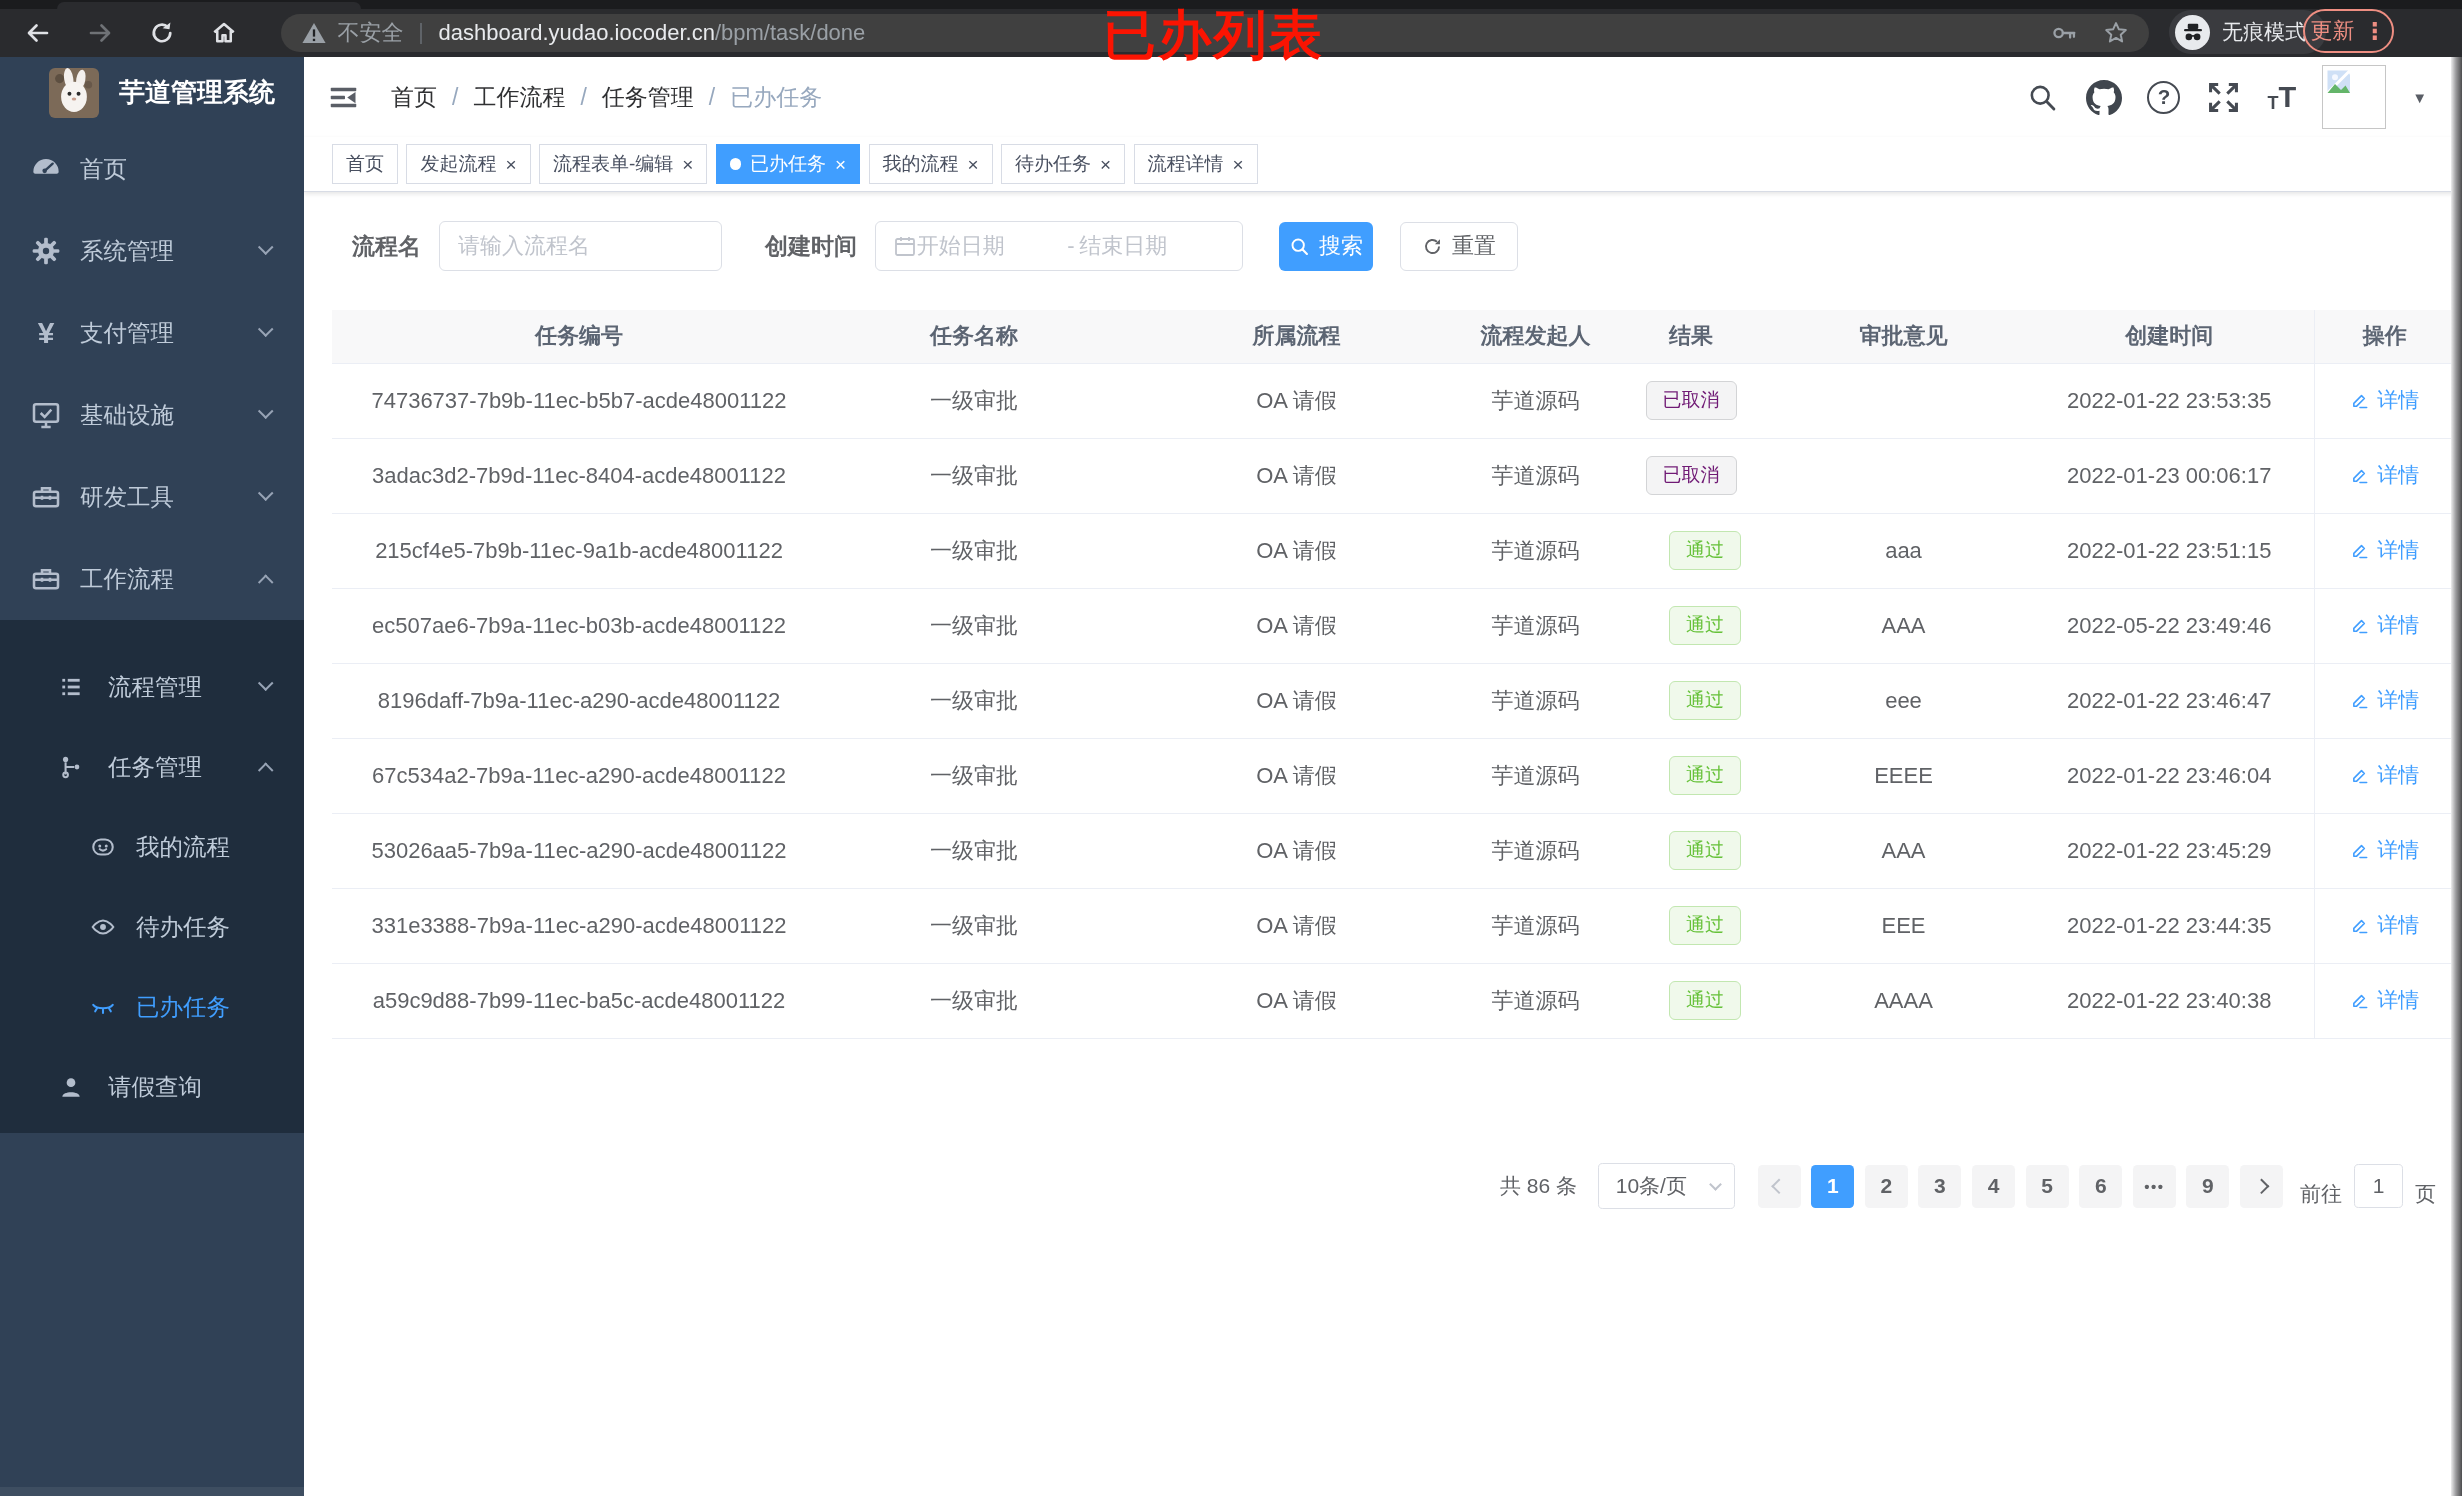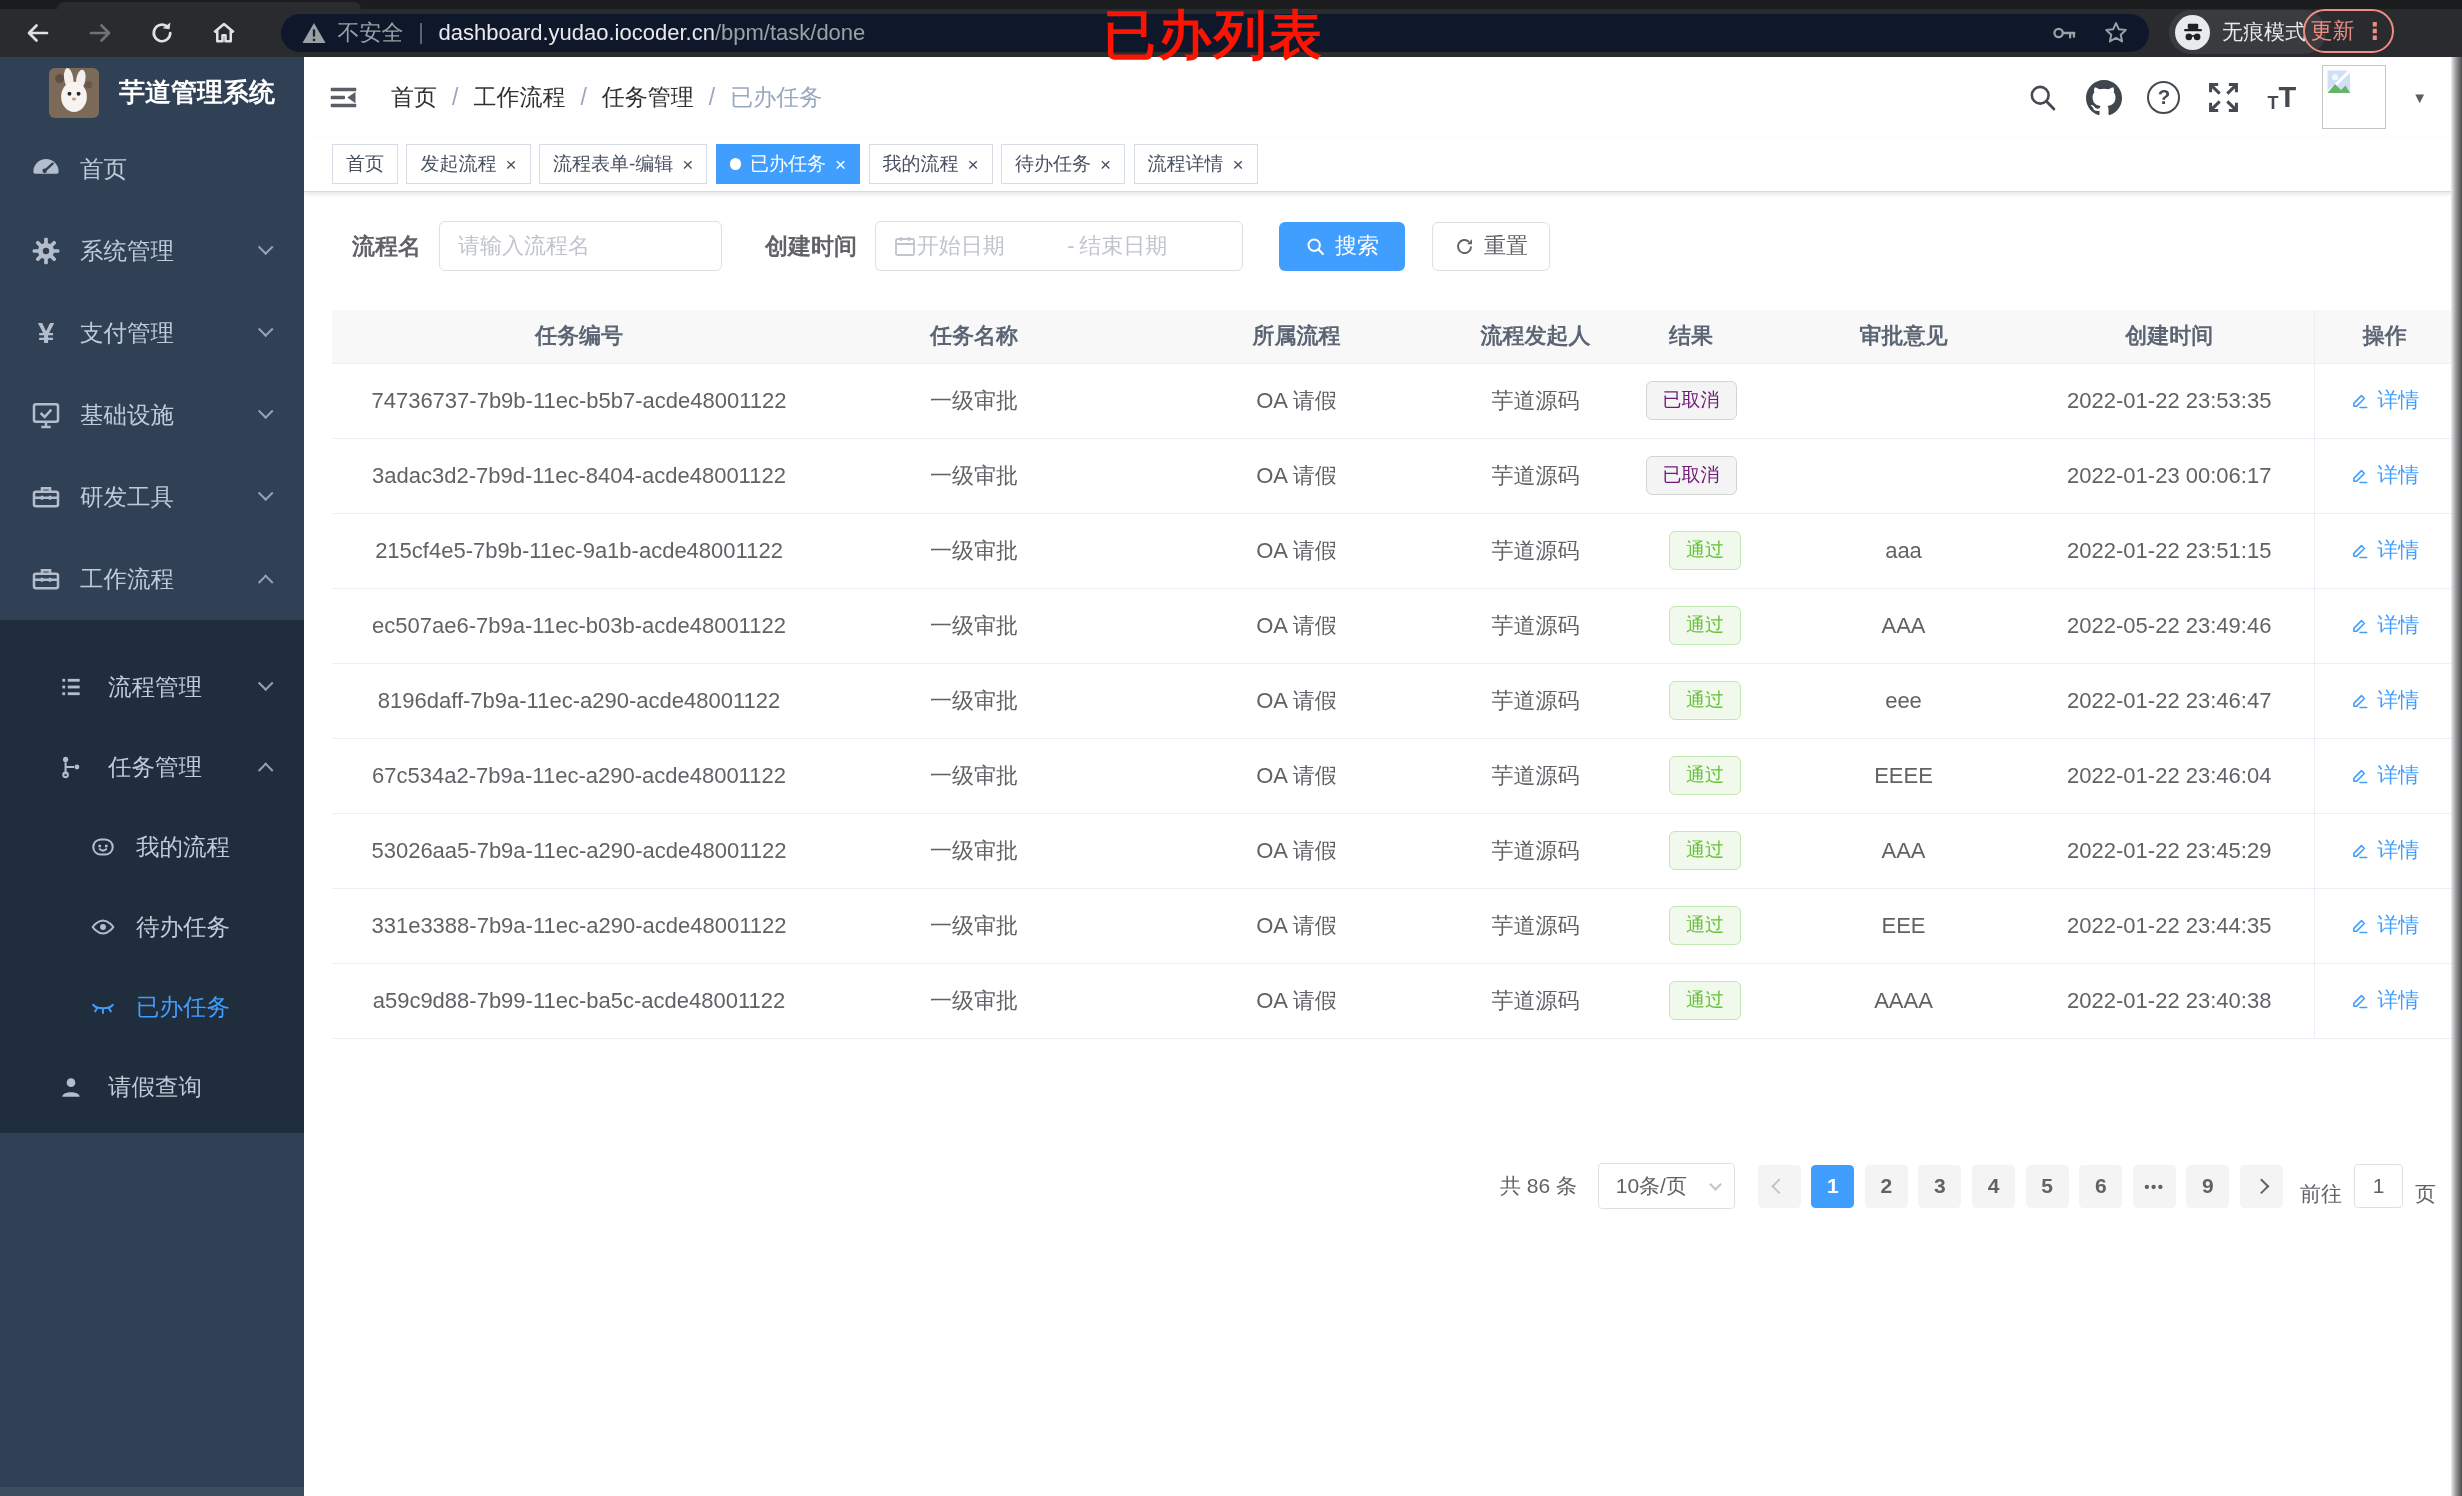--- a/index.html
+++ b/index.html
@@ -13,21 +13,21 @@
   }
   svg { display:block; }
 
   
   .chrome { position:absolute; left:0; top:0; width:100%; height:57px; background:#2a2b2e; z-index:30; }
   .tabstrip { position:absolute; left:0; top:0; width:100%; height:9px; background:#1b1c1e; }
   .chrome-tab { position:absolute; left:57px; top:2.3px; width:304px; height:6.8px; background:#2a2b2e; border-radius:7.6px 7.6px 0 0; }
   .nav-btns { position:absolute; left:23px; top:9px; height:48px; display:flex; align-items:center; gap:32px; }
   .nav-btn { width:30px; height:30px; color:#dfe1e5; cursor:pointer; }
   .nav-btn.dim { color:#6f7276; }
-  .addr { position:absolute; left:281px; top:14.4px; width:1868px; height:38px; background:#0f172a; border-radius:19px;
+  .addr { position:absolute; left:281px; top:14.4px; width:1868px; height:38px; background:#404040; border-radius:19px;
           display:flex; align-items:center; color:#9aa0a6; font-size:22px; padding:0 20px; }
   .addr .sep { width:1.5px; height:21px; background:#5f6368; margin:0 16.7px; }
   .addr .host { color:#e8eaed; }
   .addr .path { color:#9aa0a6; }
   .addr .spacer { flex:1; }
   .addr .tail-icon { width:26px; height:26px; color:#9aa0a6; margin-left:26px; }
   .incog { position:absolute; left:2169px; top:10px; height:44px; border-radius:22px; background:#3a3b3f;
            display:flex; align-items:center; gap:12px; padding:0 20px 0 6px; color:#e8eaed; font-size:21px; }
   .incog-circle { width:35px; height:35px; border-radius:50%; background:#e8eaed; display:flex; align-items:center; justify-content:center; }
   .update-pill { position:absolute; left:2303px; top:9px; height:44px; width:91px; border:2.3px solid #ee8e82; border-radius:23px;
@@ -81,21 +81,21 @@
 
   .filters { display:flex; align-items:center; padding:29px 0 0 48px; }
   .f-label { font-size:23px; font-weight:bold; color:#606266; }
   .f-input { width:283px; height:50px; border:1.5px solid #dcdfe6; border-radius:6px; margin-left:18px; padding:0 18px; font-size:22px; color:#606266; font-family:inherit; }
   .f-input::placeholder { color:#c0c4cc; }
   .date-label { margin-left:43px; }
   .date-box { width:368px; height:50px; border:1.5px solid #dcdfe6; border-radius:6px; margin-left:18px; display:flex; align-items:center; padding:0 16.7px; color:#c0c4cc; font-size:22px; cursor:text; }
   .date-box .dph { flex:1; }
   .date-box .d-sep { color:#c0c4cc; padding:0 4.6px; }
   .btn { height:49px; border-radius:6px; display:inline-flex; align-items:center; justify-content:center; gap:9px; font-size:22px; cursor:pointer; border:1.5px solid transparent; }
-  .btn-primary { background:#409eff; color:#fff; margin-left:36px; padding:0 25px; }
+  .btn-primary { background:#409eff; color:#fff; margin-left:36px; padding:0 9px; }
   .btn-plain { background:#fff; color:#606266; border-color:#dcdfe6; margin-left:27px; padding:0 21px; }
 
   .table-wrap { position:absolute; left:28px; top:253px; width:2123px; }
   table { width:100%; border-collapse:collapse; table-layout:fixed; }
   th { height:53px; background:#f8f8f9; color:#5c6573; font-weight:bold; font-size:22px; border-bottom:1.5px solid #ebeef5; }
   td { height:75px; text-align:center; font-size:22px; color:#606266; border-bottom:1.5px solid #ebeef5; overflow:hidden; white-space:nowrap; }
   th.op-col, td.op-col { border-left:1.5px solid #ebeef5; }
   .badge { display:inline-block; padding:6.8px 16px; font-size:19px; border-radius:6px; border:1.5px solid; line-height:1.2; }
   .badge-info { color:#701a75; background:#f4f4f5; border-color:#d3d4d6; }
   .badge-success { color:#67c23a; background:#f0f9eb; border-color:#c2e7b0;margin-left:28px; }

